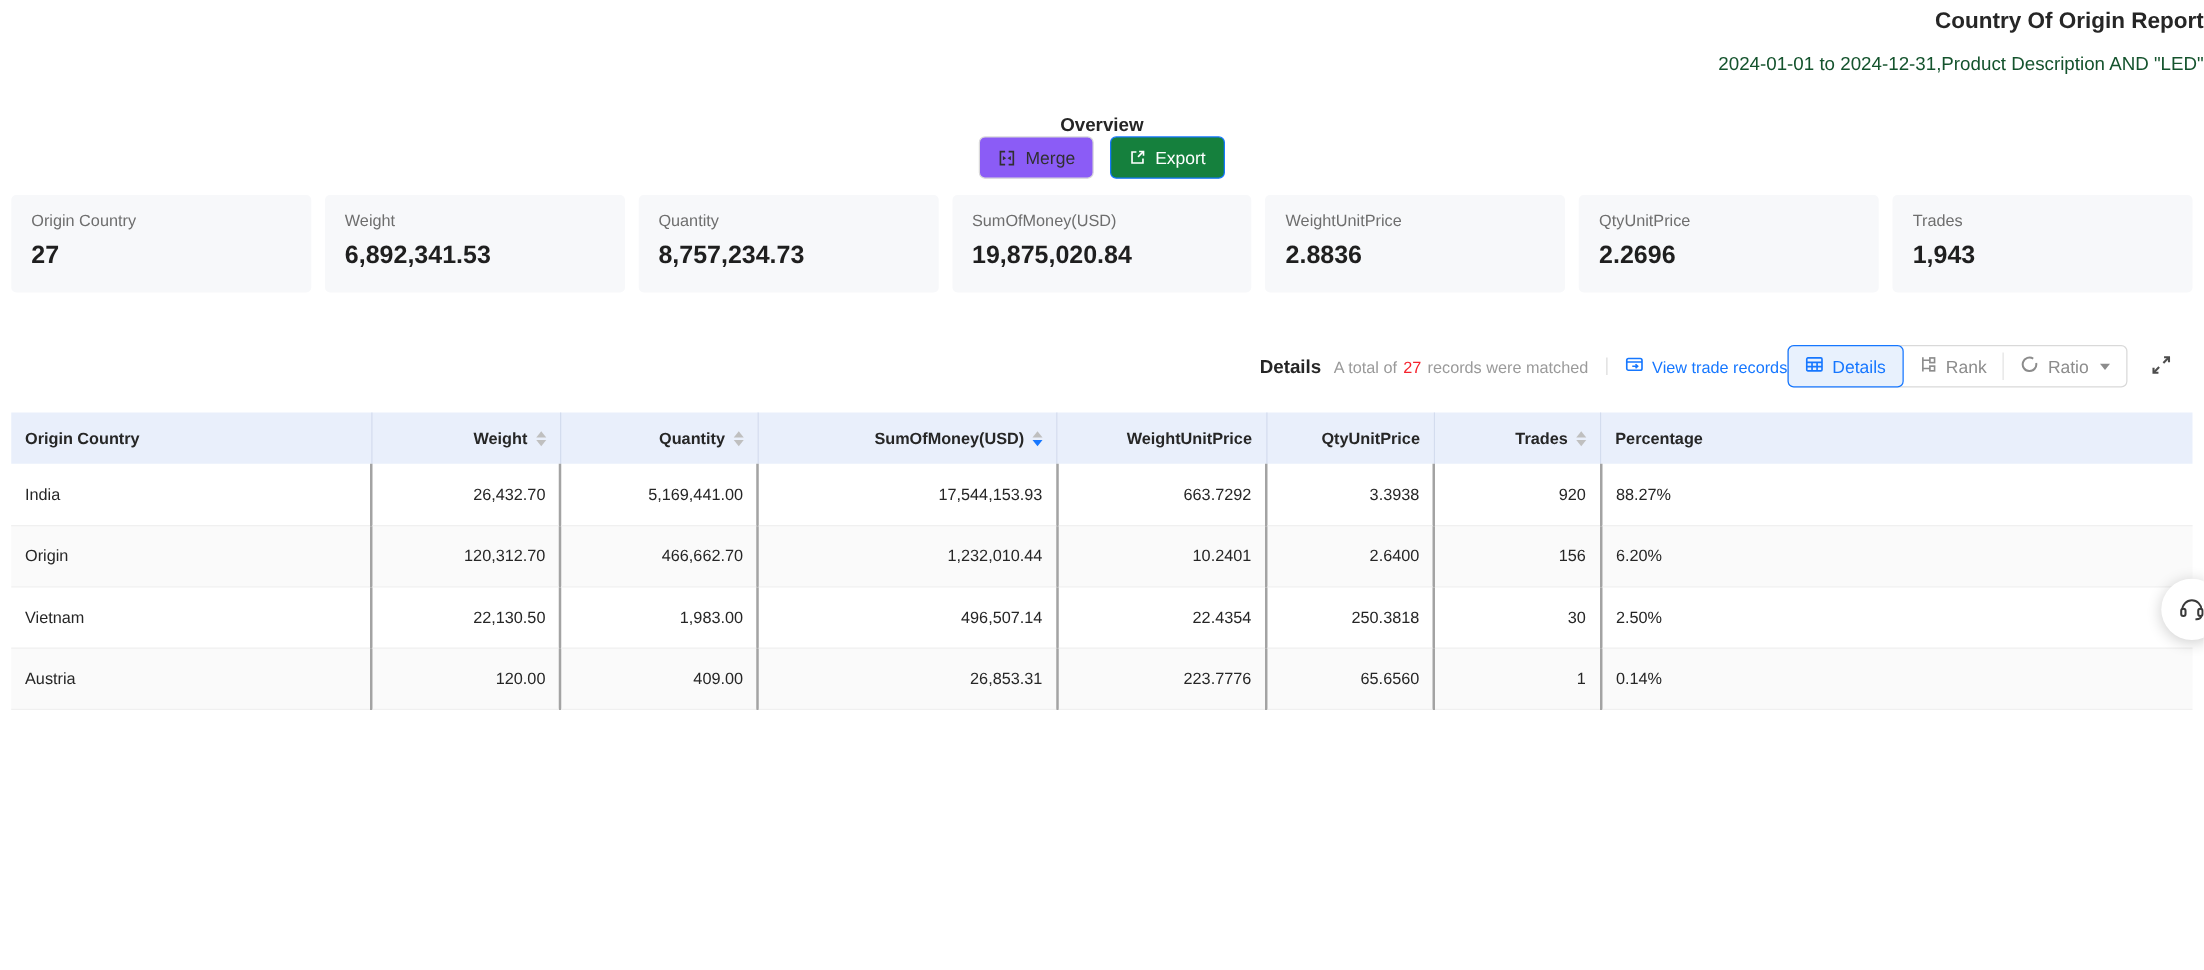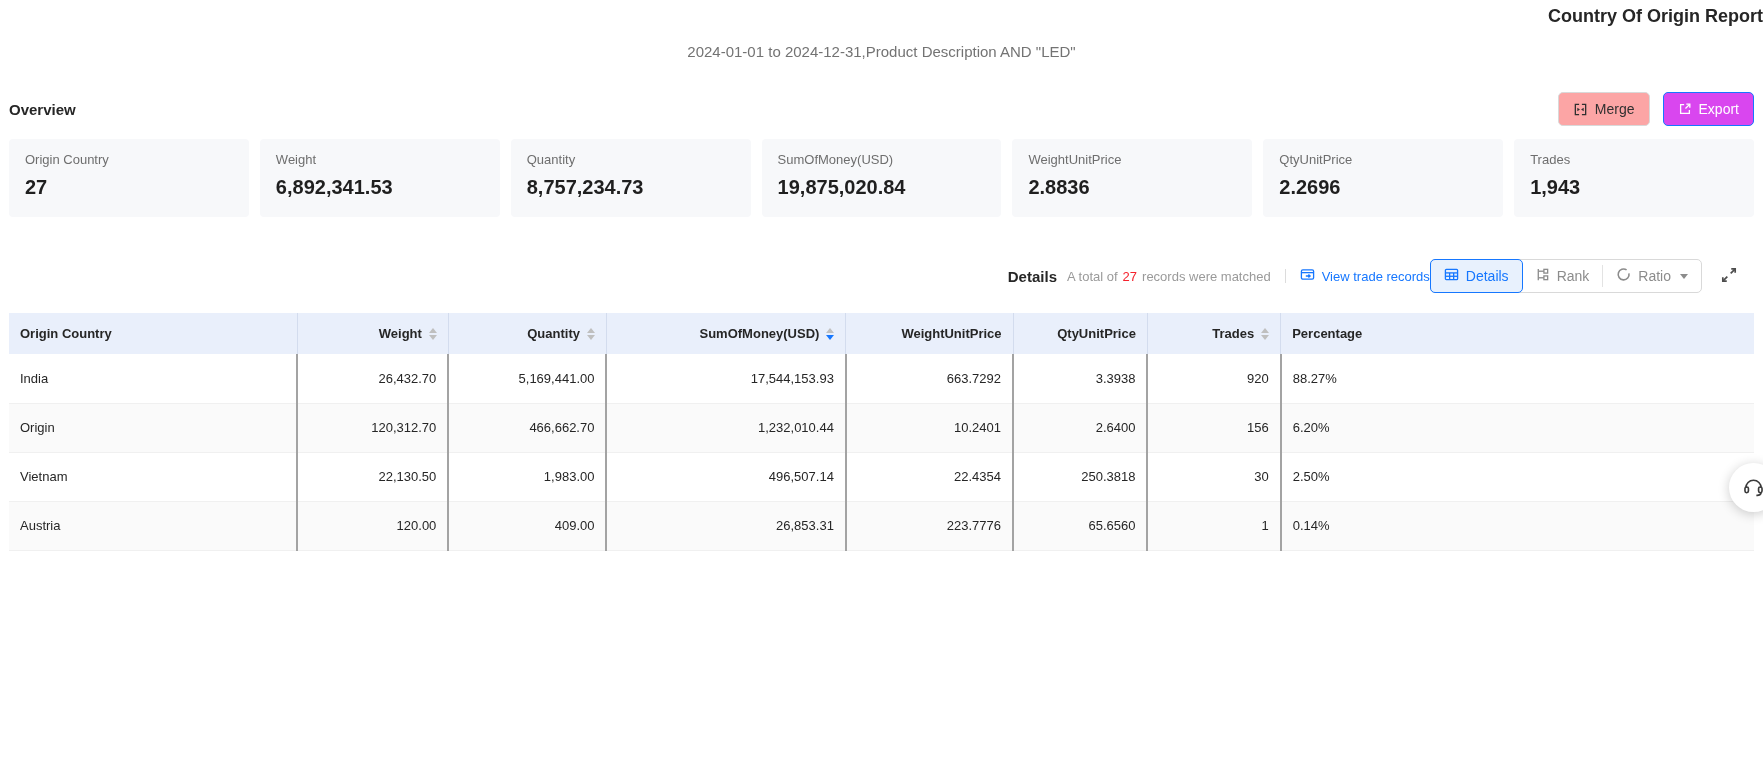--- a/index.html
+++ b/index.html
@@ -2,28 +2,28 @@
 <html><head>
 <meta charset="utf-8">
 <style>
   * { box-sizing: border-box; }
   html,body { margin:0; padding:0; }
   body {
     width:1763px; height:776px; position:relative; overflow:hidden;
     background:#ffffff; font-family:"Liberation Sans", sans-serif; color:#262626;
   }
   .page-title { text-align:right; margin-top:6px; font-size:18px; font-weight:700; color:#262626; }
-  .page-subtitle { text-align:center; margin-top:16px; font-size:15px; color:#737373; }
-
-  .overview-bar { display:flex; justify-content:space-between; align-items:center; padding:0 9px; margin-top:32px; }
+  .page-subtitle { text-align:right; margin-top:16px; font-size:15px; color:#14532d; }
+
+  .overview-bar { display:flex; justify-content:space-between; align-items:center; padding:0 9px; margin-top:32px;flex-direction:column; }
   .section-title { font-size:15px; font-weight:700; color:#262626; }
   .actions { display:flex; gap:13px; }
   .btn { height:34px; padding:0 14px; border-radius:5px; font-size:14px; display:inline-flex; align-items:center; gap:7px; cursor:pointer; font-family:inherit; }
-  .btn-default { background:#fca5a5; border:1px solid #d9d9d9; color:#303030; }
-  .btn-primary { background:#d946ef; border:1px solid #1677ff; color:#fff;align-items:center; }
+  .btn-default { background:#8b5cf6; border:1px solid #d9d9d9; color:#303030; }
+  .btn-primary { background:#15803d; border:1px solid #1677ff; color:#fff;align-items:center; }
   .btn .ic { display:inline-flex; }
 
   .cards { display:flex; gap:11px; padding:0 9px; margin-top:13px; }
   .card { flex:1; background:#f7f8fa; border-radius:4px; padding:13px 16px; height:78px; }
   .card-label { font-size:13px; color:#6e6e6e; }
   .card-value { font-size:20px; font-weight:700; color:#1f1f1f; margin-top:9px; }
 
   .details-bar { display:flex; justify-content:flex-end; align-items:center; padding:0 25px; margin-top:42px; }
   .details-left { display:flex; align-items:center; }
   .details-title { font-size:15px; font-weight:700; color:#262626; margin-right:10px; }

